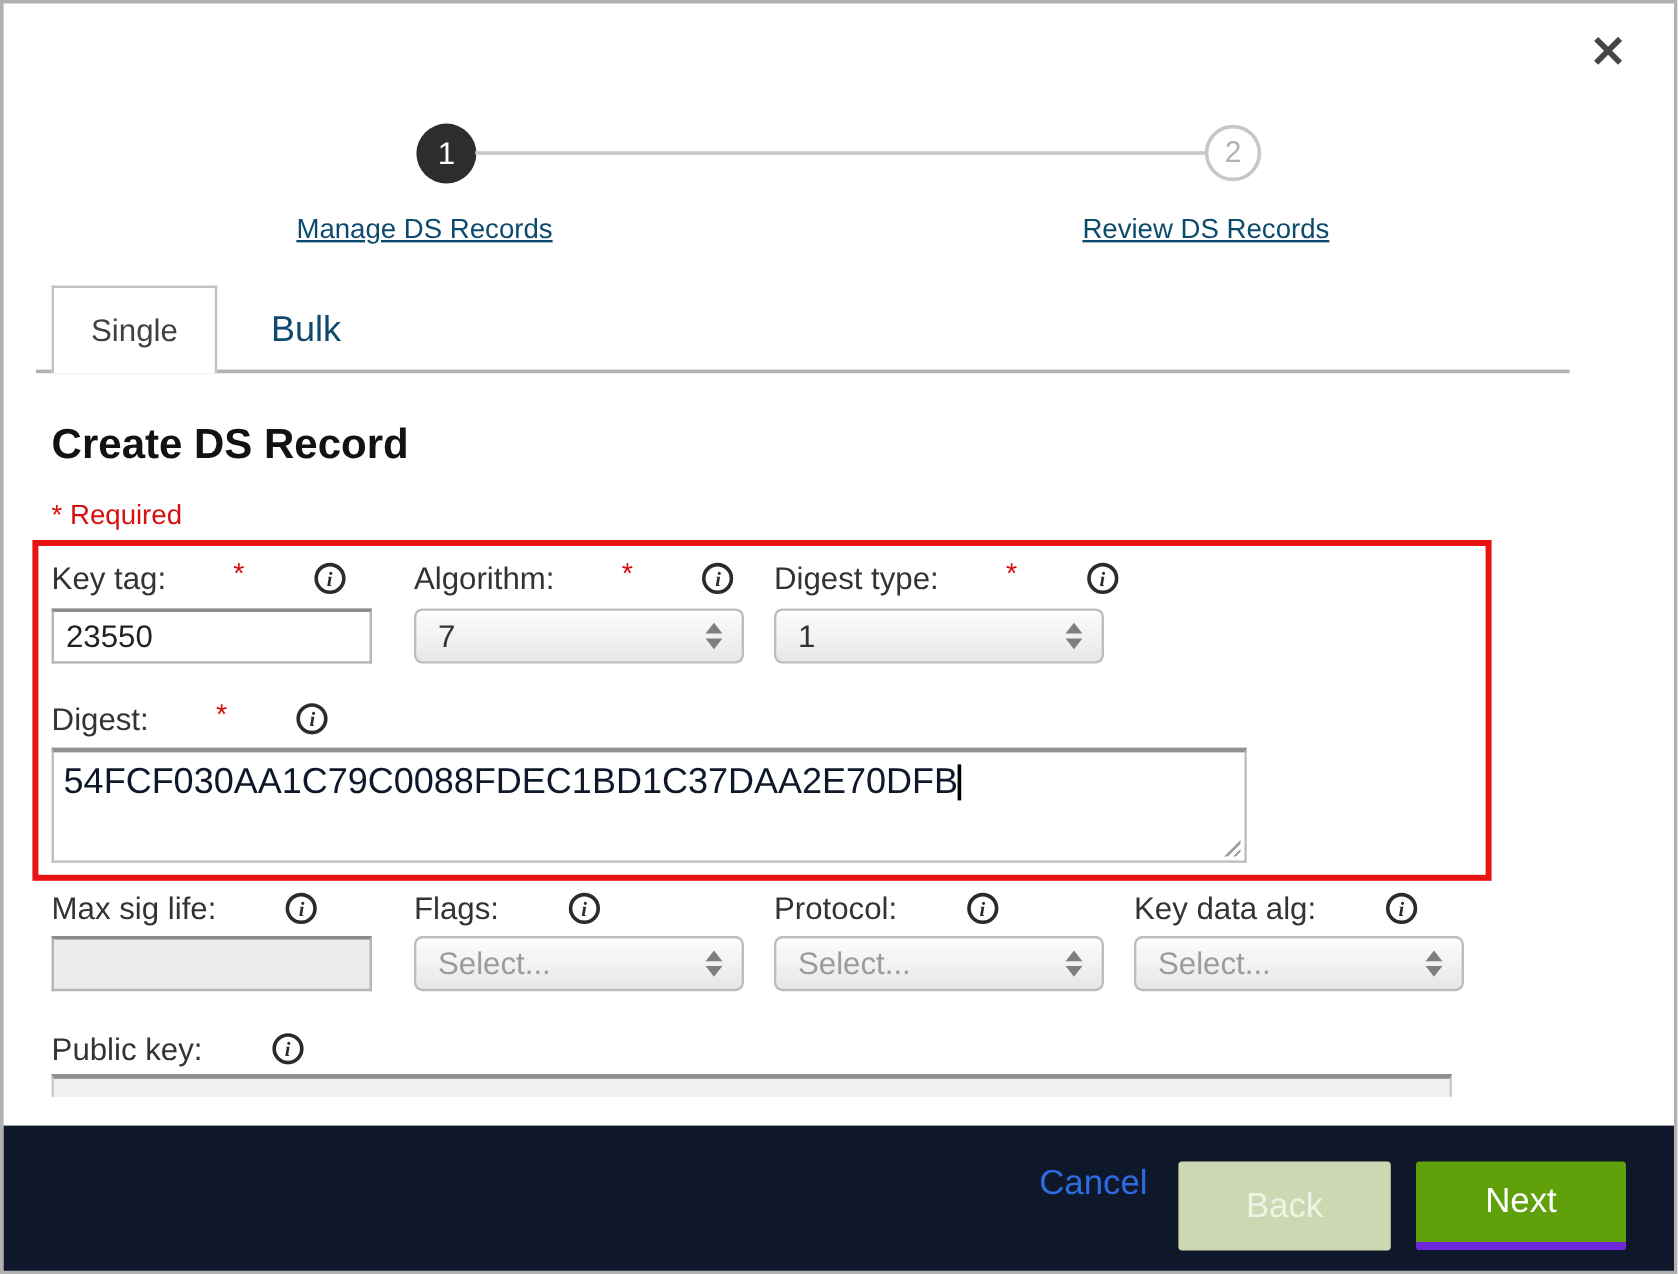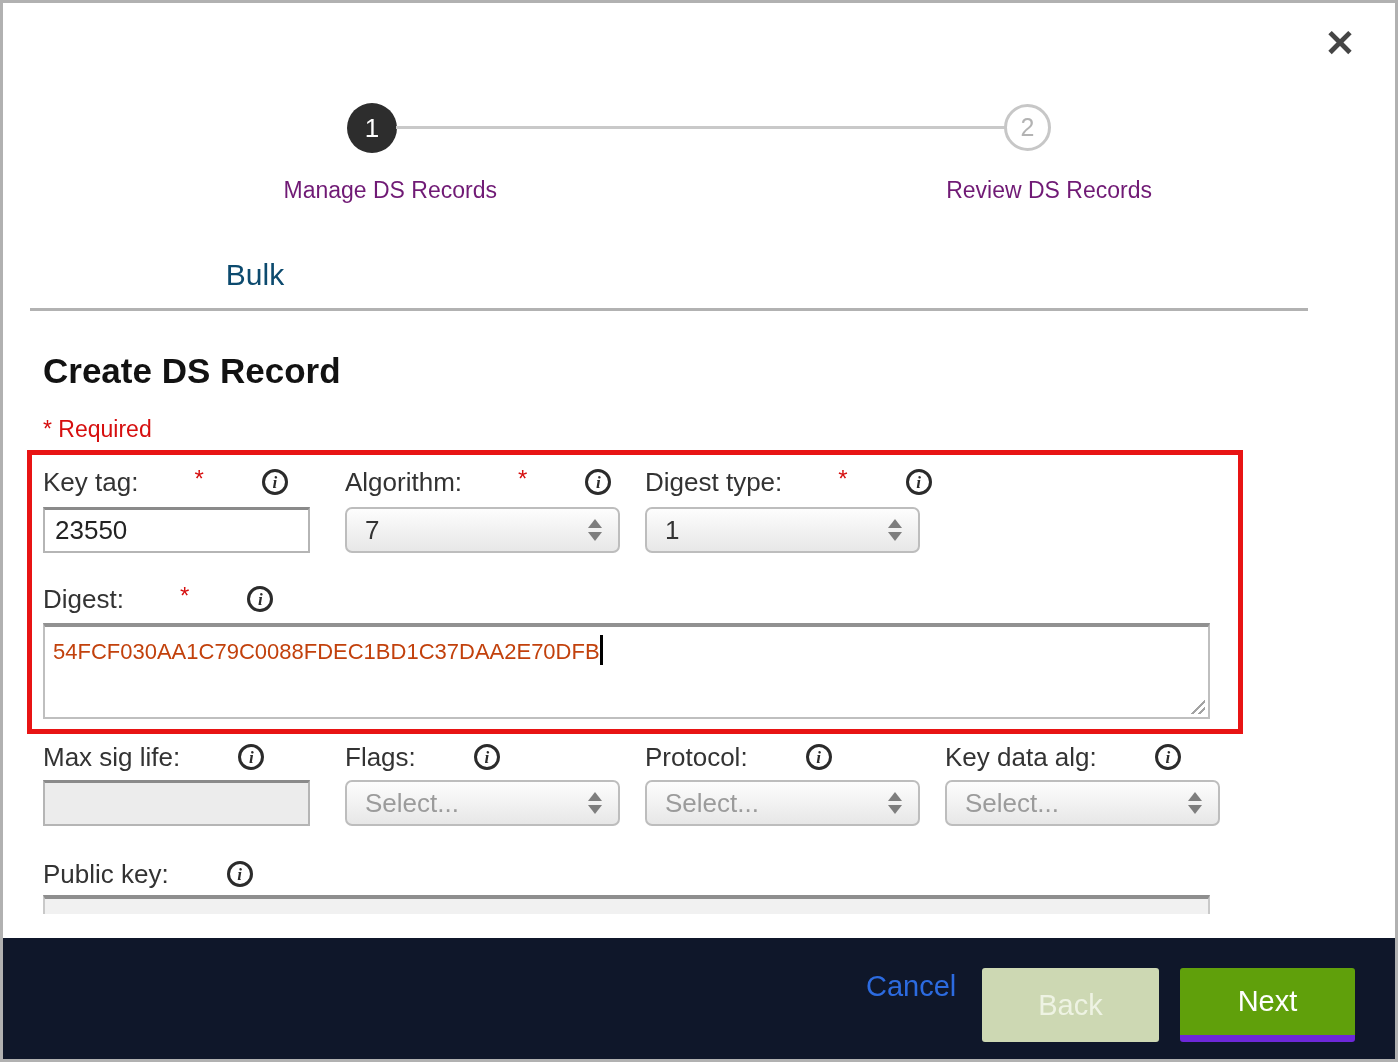--- a/index.html
+++ b/index.html
@@ -14,22 +14,22 @@
     background:none; border:none; cursor:pointer; font-size:37px; font-weight:bold;
     color:#454545; line-height:48px; text-align:center; padding:0; }
   
   .step-circle-active { position:absolute; left:347px; top:103px; width:50px; height:50px;
     border-radius:50%; background:#2d2d2d; color:#fff; font-size:26px;
     display:flex; align-items:center; justify-content:center; }
   .step-line { position:absolute; left:396px; top:126px; width:611px; height:3px; background:#c9c9c9; }
   .step-circle-inactive { position:absolute; left:1004px; top:104px; width:47px; height:47px;
     border-radius:50%; background:#fff; border:3px solid #c7c7c7; color:#b3b3b3; font-size:25px;
     display:flex; align-items:center; justify-content:center; }
-  .step-label { position:absolute; top:177px; width:250px; text-align:right;
-    font-size:23px; color:#701a75; }
+  .step-label { position:absolute; top:177px; width:250px; text-align:left;
+    font-size:23px; color:#0c4a6e;text-decoration:underline; }
   .step-label-1 { left:247px; }
   .step-label-2 { left:902px; }
   
   .tab-line { position:absolute; left:30px; top:308px; width:1278px; height:3px; background:#b2b2b2; }
   .tab-active { position:absolute; left:43px; top:238px; width:138px; height:73px; z-index:2;
     background:#fff; border:2px solid #c2c2c2; border-bottom:none;
     display:flex; align-items:center; justify-content:center; font-size:26px; color:#414141; cursor:pointer; }
   .tab-inactive { position:absolute; left:185px; top:240px; width:140px; height:70px;
     display:flex; align-items:center; justify-content:center; font-size:30px; color:#0c4a6e; cursor:pointer; }
   
@@ -55,23 +55,23 @@
   .select { position:absolute; width:275px; height:46px; border:2px solid #bdbdbd; border-radius:7px;
     background:linear-gradient(#fdfdfd, #e7e7e7); display:flex; align-items:center; cursor:pointer; }
   .select-value { font-size:26px; color:#333; padding-left:18px; flex:1; }
   .select-value.placeholder { color:#9b9b9b; }
   .select-arrows { display:flex; flex-direction:column; align-items:center; margin-right:16px; }
   .arr-up { width:0; height:0; border-left:7px solid transparent; border-right:7px solid transparent;
     border-bottom:9px solid #7e7e7e; margin-bottom:4px; }
   .arr-down { width:0; height:0; border-left:7px solid transparent; border-right:7px solid transparent;
     border-top:9px solid #7e7e7e; }
   
-  .big-textarea { position:absolute; left:43px; top:623px; width:1167px; height:96px;
+  .big-textarea { position:absolute; left:43px; top:623px; width:996px; height:96px;
     border:2px solid #bfbfbf; border-top:4px solid #919191; background:#fff;
-    padding:8px 8px; font-size:22px; color:#c2410c; cursor:text; }
+    padding:8px 8px; font-size:30px; color:#0f172a; cursor:text; }
   .text-cursor { display:inline-block; width:3px; height:30px; background:#000; vertical-align:-6px; }
   .resize-handle { position:absolute; right:3px; bottom:3px; width:17px; height:17px;
     background:repeating-linear-gradient(-45deg, transparent, transparent 3px, #a3a3a3 3px, #a3a3a3 5px);
     clip-path:polygon(100% 0, 100% 100%, 0 100%); cursor:nwse-resize; }
   
   .pubkey-stub { position:absolute; left:43px; top:895px; width:1167px; height:19px;
     border-top:4px solid #8e8e8e; border-left:2px solid #c9c9c9; border-right:2px solid #c9c9c9;
     background:#f1f1f1; cursor:text; }
   
   .footer { position:absolute; left:3px; right:3px; bottom:3px; height:121px; background:#0f172a; }
@@ -91,20 +91,21 @@
 
   <button class="close-btn">✕</button>
 
   <div class="step-circle-active">1</div>
   <div class="step-line"></div>
   <div class="step-circle-inactive">2</div>
   <div class="step-label step-label-1">Manage DS Records</div>
   <div class="step-label step-label-2">Review DS Records</div>
 
   <div class="tab-line"></div>
+  <div class="tab-active">Single</div>
   <div class="tab-inactive">Bulk</div>
 
   <h1 class="page-heading" style="margin:0;">Create DS Record</h1>
   <div class="required-note">* Required</div>
 
   <div class="highlight-box"></div>
 
   <div class="field-label" style="left:43px; top:467px;">
     <span>Key tag:</span>
     <span class="req-star">*</span>

